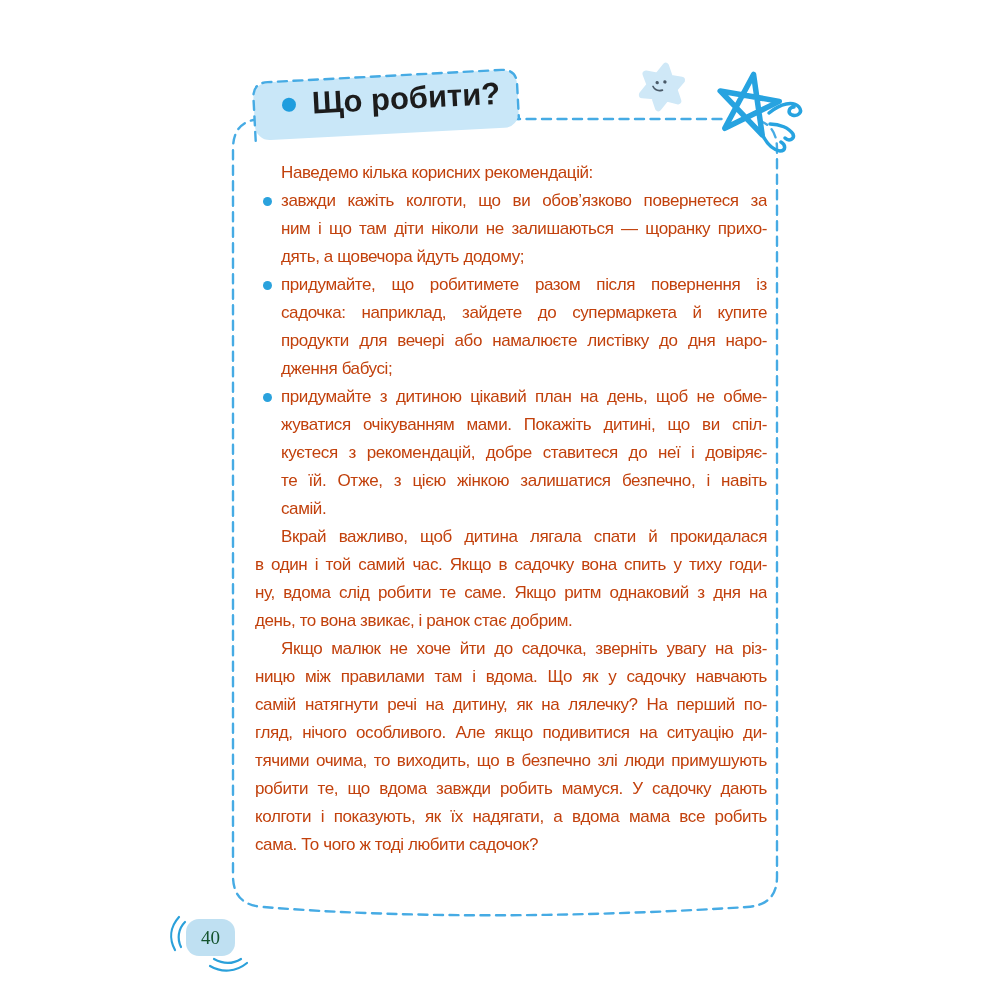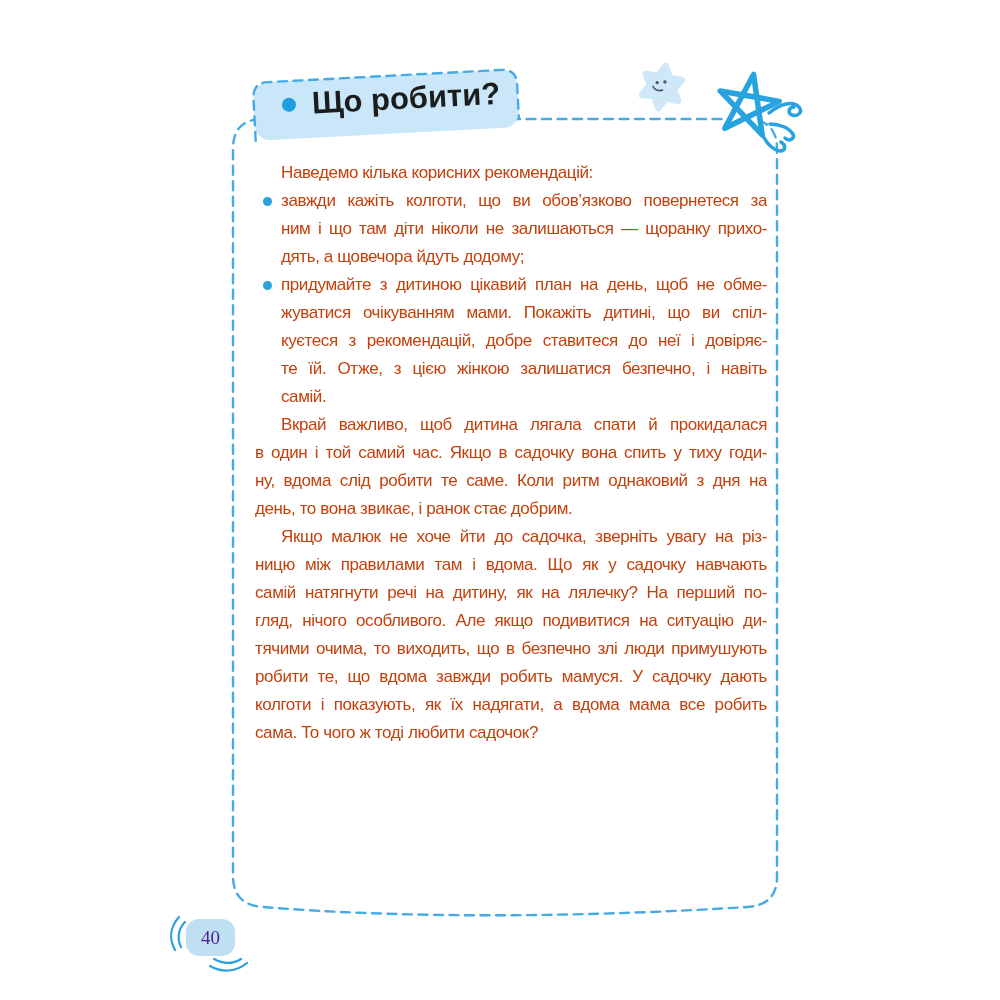--- a/index.html
+++ b/index.html
@@ -28,21 +28,21 @@
   .block.para .text-line:first-child { text-indent:26px; }
   .block.bullet { position:relative; margin-left:26px; }
   .bullet-dot { position:absolute; left:-18px; top:10px; width:9px; height:9px; border-radius:50%; background:#2aa2dd; }
 
   
   .badge {
     position:absolute; left:186px; top:919px; width:49px; height:37px;
     background:#bfe0f2; border-radius:13px;
     display:flex; align-items:center; justify-content:center;
   }
-  .badge-num { font-family:"Liberation Serif", serif; font-size:19px; color:#4c1d95; }
+  .badge-num { font-family:"Liberation Serif", serif; font-size:19px; color:#14532d; }
 </style>
 </head>
 <body>
 
 <div class="page">
 
   <svg class="layer">
 
     <path d="M 263 119 L 746 119 Q 777 119 777 149 L 777 877 Q 777 905 747 907
          C 590 917 410 919 263 907 Q 233 905 233 876 L 233 149 Q 233 119 263 119 Z" fill="none" stroke="#46abe4" stroke-width="2.4" stroke-dasharray="9 6.5" stroke-linecap="round"></path>
@@ -90,32 +90,41 @@
       <span class="bullet-dot"></span>
       <div class="lines">
           <div class="text-line">завжди кажіть колготи, що ви обов’язково повернетеся за</div>
           <div class="text-line">ним і що там діти ніколи не залишаються — щоранку прихо-</div>
           <div class="text-line">дять, а щовечора йдуть додому;</div>
         </div>
     </div>
     <div class="block bullet">
       <span class="bullet-dot"></span>
       <div class="lines">
+          <div class="text-line">придумайте, що робитимете разом після повернення із</div>
+          <div class="text-line">садочка: наприклад, зайдете до супермаркета й купите</div>
+          <div class="text-line">продукти для вечері або намалюєте листівку до дня наро-</div>
+          <div class="text-line">дження бабусі;</div>
+        </div>
+    </div>
+    <div class="block bullet">
+      <span class="bullet-dot"></span>
+      <div class="lines">
           <div class="text-line">придумайте з дитиною цікавий план на день, щоб не обме-</div>
           <div class="text-line">жуватися очікуванням мами. Покажіть дитині, що ви спіл-</div>
           <div class="text-line">куєтеся з рекомендацій, добре ставитеся до неї і довіряє-</div>
           <div class="text-line">те їй. Отже, з цією жінкою залишатися безпечно, і навіть</div>
           <div class="text-line">самій.</div>
         </div>
     </div>
     <div class="block para">
       <div class="lines">
           <div class="text-line">Вкрай важливо, щоб дитина лягала спати й прокидалася</div>
           <div class="text-line">в один і той самий час. Якщо в садочку вона спить у тиху годи-</div>
-          <div class="text-line">ну, вдома слід робити те саме. Коли ритм однаковий з дня на</div>
+          <div class="text-line">ну, вдома слід робити те саме. Якщо ритм однаковий з дня на</div>
           <div class="text-line">день, то вона звикає, і ранок стає добрим.</div>
         </div>
     </div>
     <div class="block para">
       <div class="lines">
           <div class="text-line">Якщо малюк не хоче йти до садочка, зверніть увагу на різ-</div>
           <div class="text-line">ницю між правилами там і вдома. Що як у садочку навчають</div>
           <div class="text-line">самій натягнути речі на дитину, як на лялечку? На перший по-</div>
           <div class="text-line">гляд, нічого особливого. Але якщо подивитися на ситуацію ди-</div>
           <div class="text-line">тячими очима, то виходить, що в безпечно злі люди примушують</div>

